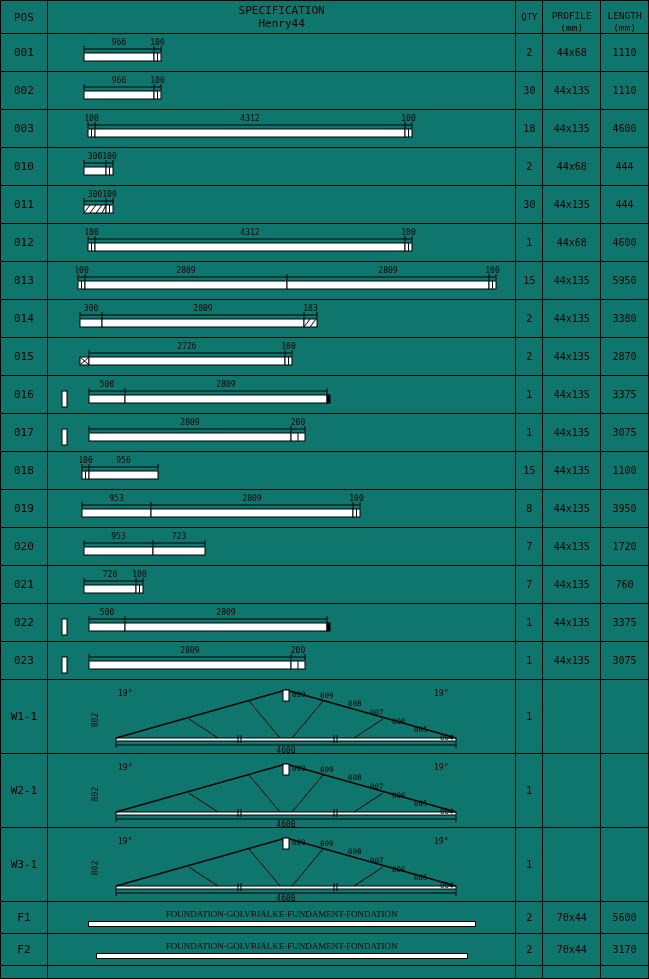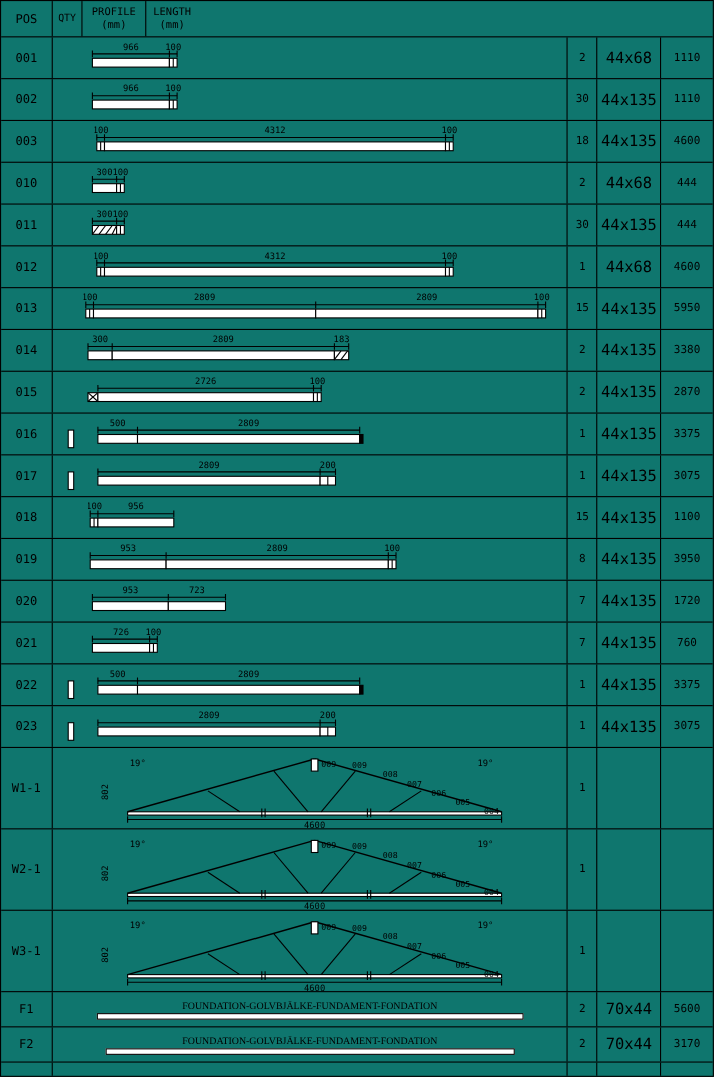--- a/index.html
+++ b/index.html
@@ -3,23 +3,23 @@
 <meta charset="utf-8">
 <style>
   html,body{margin:0;padding:0;background:#fff;}
   body{font-family:"DejaVu Sans Mono","Liberation Mono",monospace;color:#000;}
   .sheet{width:649px;height:979px;border:1px solid #000;box-sizing:border-box;overflow:hidden;background:#0f766e;}
   .row{display:flex;border-bottom:1px solid #000;box-sizing:border-box;}
   .cell{border-right:1px solid #000;box-sizing:border-box;height:100%;display:flex;align-items:center;justify-content:center;font-size:11px;overflow:hidden;}
   .c-pos{width:47px;}
   .c-spec{width:470px;justify-content:flex-start;}
   .c-qty{width:27px;font-size:10px;}
-  .c-prof{width:58px;font-size:14px;}
+  .c-prof{width:58px;font-size:10px;}
   .c-len{width:47px;font-size:10px;border-right:none;}
-  .hcol{flex-direction:column;line-height:1.2;}
+  .hcol{flex-direction:column;line-height:1.2;justify-content:flex-end;}
   .header{height:33px;}
   .header .c-spec{justify-content:center;}
   .header .cell{font-size:11px;}
   .header .unit{font-size:9.5px;}
   .header .c-prof,.header .c-len{font-size:9.5px;}
   .header .c-qty{font-size:9px;}
   .row-beam{height:38px;}
   .row-truss{height:74px;}
   .row-f{height:32px;}
   .row-f .c-spec{justify-content:center;font-family:Liberation Serif, serif;}
@@ -30,20 +30,24 @@
   svg{display:block;}
   svg text{font-family:"DejaVu Sans Mono","Liberation Mono",monospace;fill:#000;}
 </style>
 </head>
 <body>
 
 <div class="sheet">
   <div class="row header">
     <div class="cell c-pos">
       <span>POS</span>
+    </div>
+    <div class="cell c-spec hcol">
+      <span>SPECIFICATION</span>
+      <span>Henry44</span>
     </div>
     <div class="cell c-qty">
       <span>QTY</span>
     </div>
     <div class="cell c-prof hcol">
       <span>PROFILE</span>
       <span class="unit">(mm)</span>
     </div>
     <div class="cell c-len hcol">
       <span>LENGTH</span>

